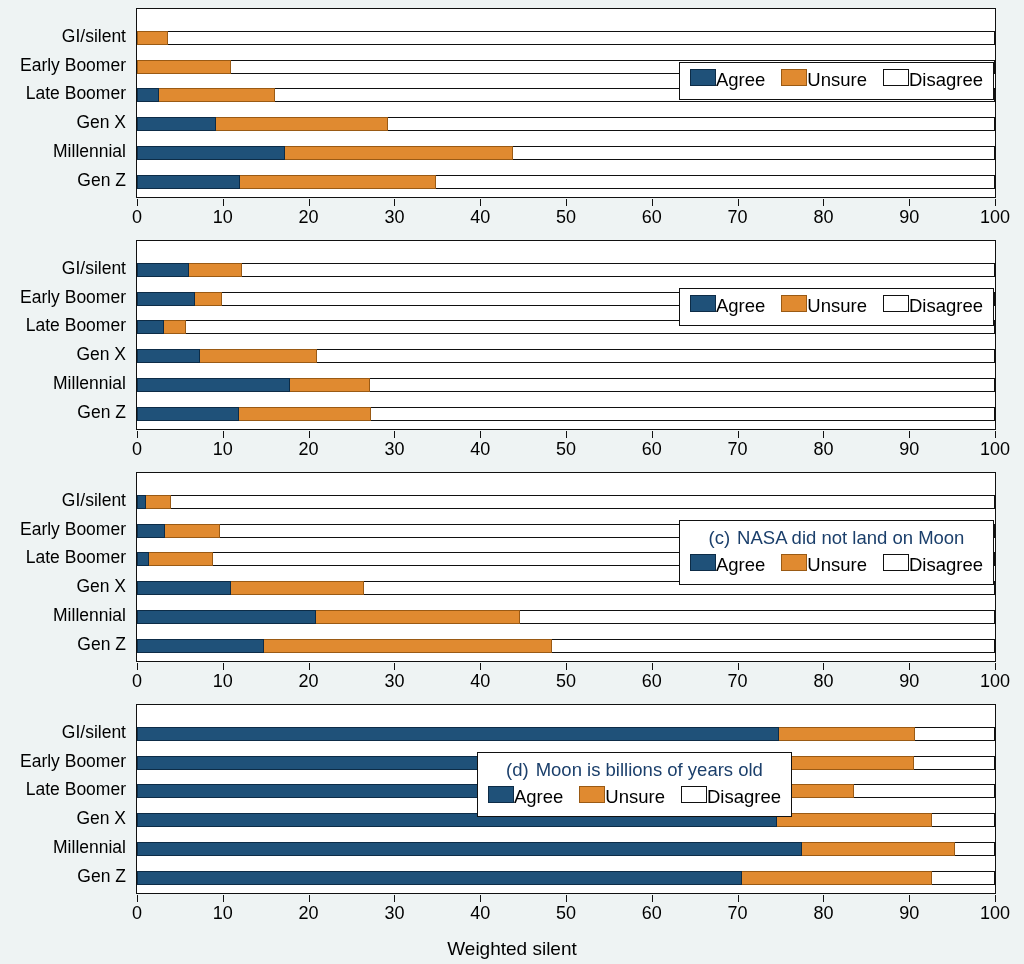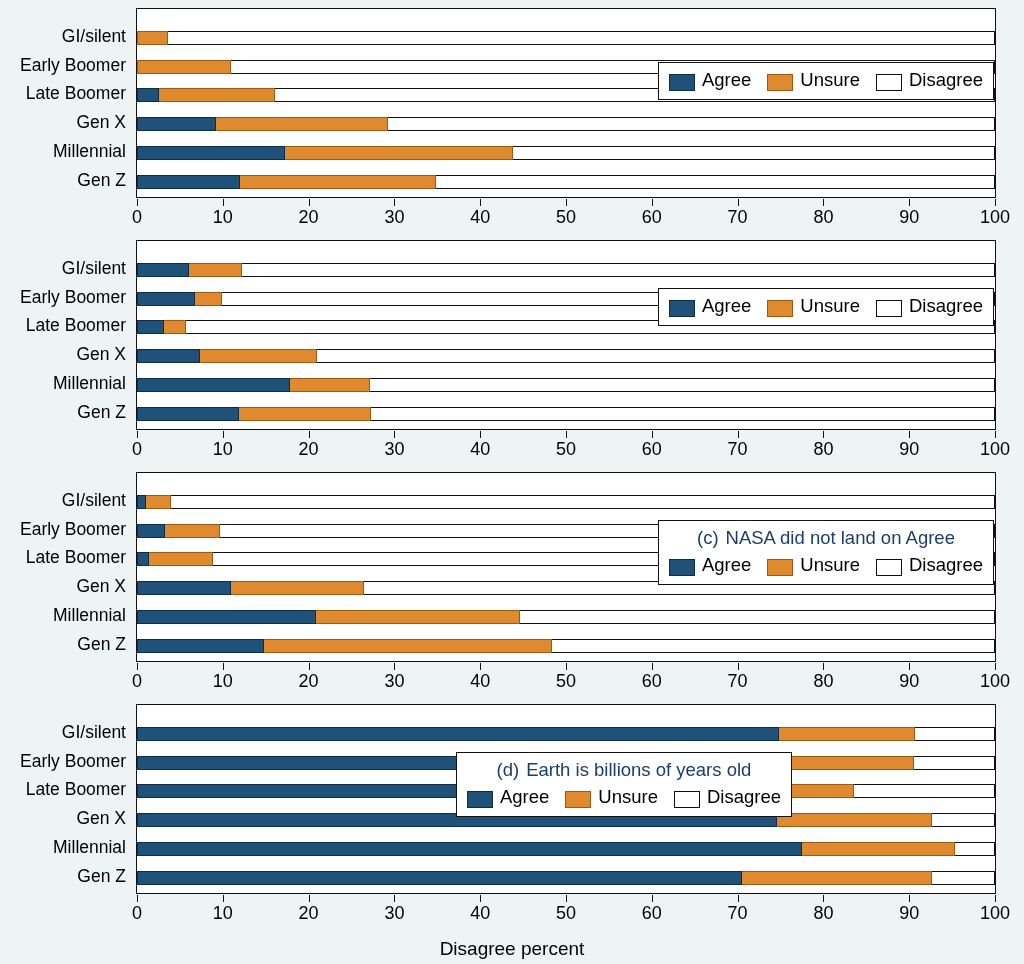--- a/index.html
+++ b/index.html
@@ -101,22 +101,21 @@
   }
   .legend-title .lbl-letter { margin-right: 7px; }
   .legend-items {
     display: flex;
     align-items: center;
     justify-content: center;
     gap: 16px;
   }
   .legend-item {
     display: flex;
-    align-items: flex-end;
-    gap: 7px;
+    align-items: flex-start;
   }
   .swatch {
     width: 26px;
     height: 17px;
     box-sizing: border-box;
   }
   .swatch.agree { background: #1f5179; border: 1.2px solid #0d2c47; }
   .swatch.unsure { background: #e08a30; border: 1.2px solid #9a5a14; }
   .swatch.disagree { background: #ffffff; border: 1.2px solid #111111; }
   .legend-label {
@@ -359,21 +358,21 @@
           <div class="tick" style="left: 601.6px;"></div>
           <div class="ticklabel" style="left: 601.6px;">70</div>
           <div class="tick" style="left: 687.4px;"></div>
           <div class="ticklabel" style="left: 687.4px;">80</div>
           <div class="tick" style="left: 773.2px;"></div>
           <div class="ticklabel" style="left: 773.2px;">90</div>
           <div class="tick" style="left: 859px;"></div>
           <div class="ticklabel" style="left: 859px;">100</div>
         </div>
         <div class="legendbox" style="right: 30px; top: 48px;">
-          <div class="legend-title"><span class="lbl-letter">(c)</span><span>NASA did not land on Agree</span></div>
+          <div class="legend-title"><span class="lbl-letter">(c)</span><span>NASA did not land on Moon</span></div>
           <div class="legend-items">
             <div class="legend-item">
               <span class="swatch agree"></span>
               <span class="legend-label">Agree</span>
             </div>
             <div class="legend-item">
               <span class="swatch unsure"></span>
               <span class="legend-label">Unsure</span>
             </div>
             <div class="legend-item">
@@ -442,32 +441,32 @@
           <div class="tick" style="left: 601.6px;"></div>
           <div class="ticklabel" style="left: 601.6px;">70</div>
           <div class="tick" style="left: 687.4px;"></div>
           <div class="ticklabel" style="left: 687.4px;">80</div>
           <div class="tick" style="left: 773.2px;"></div>
           <div class="ticklabel" style="left: 773.2px;">90</div>
           <div class="tick" style="left: 859px;"></div>
           <div class="ticklabel" style="left: 859px;">100</div>
         </div>
         <div class="legendbox" style="right: 232px; top: 48px;">
-          <div class="legend-title"><span class="lbl-letter">(d)</span><span>Earth is billions of years old</span></div>
+          <div class="legend-title"><span class="lbl-letter">(d)</span><span>Moon is billions of years old</span></div>
           <div class="legend-items">
             <div class="legend-item">
               <span class="swatch agree"></span>
               <span class="legend-label">Agree</span>
             </div>
             <div class="legend-item">
               <span class="swatch unsure"></span>
               <span class="legend-label">Unsure</span>
             </div>
             <div class="legend-item">
               <span class="swatch disagree"></span>
               <span class="legend-label">Disagree</span>
             </div>
           </div>
         </div>
       </div>
     </div>
-  <div id="xtitle" style="top: 938px;">Disagree percent</div>
+  <div id="xtitle" style="top: 938px;">Weighted silent</div>
 </div>
 
 </body></html>

